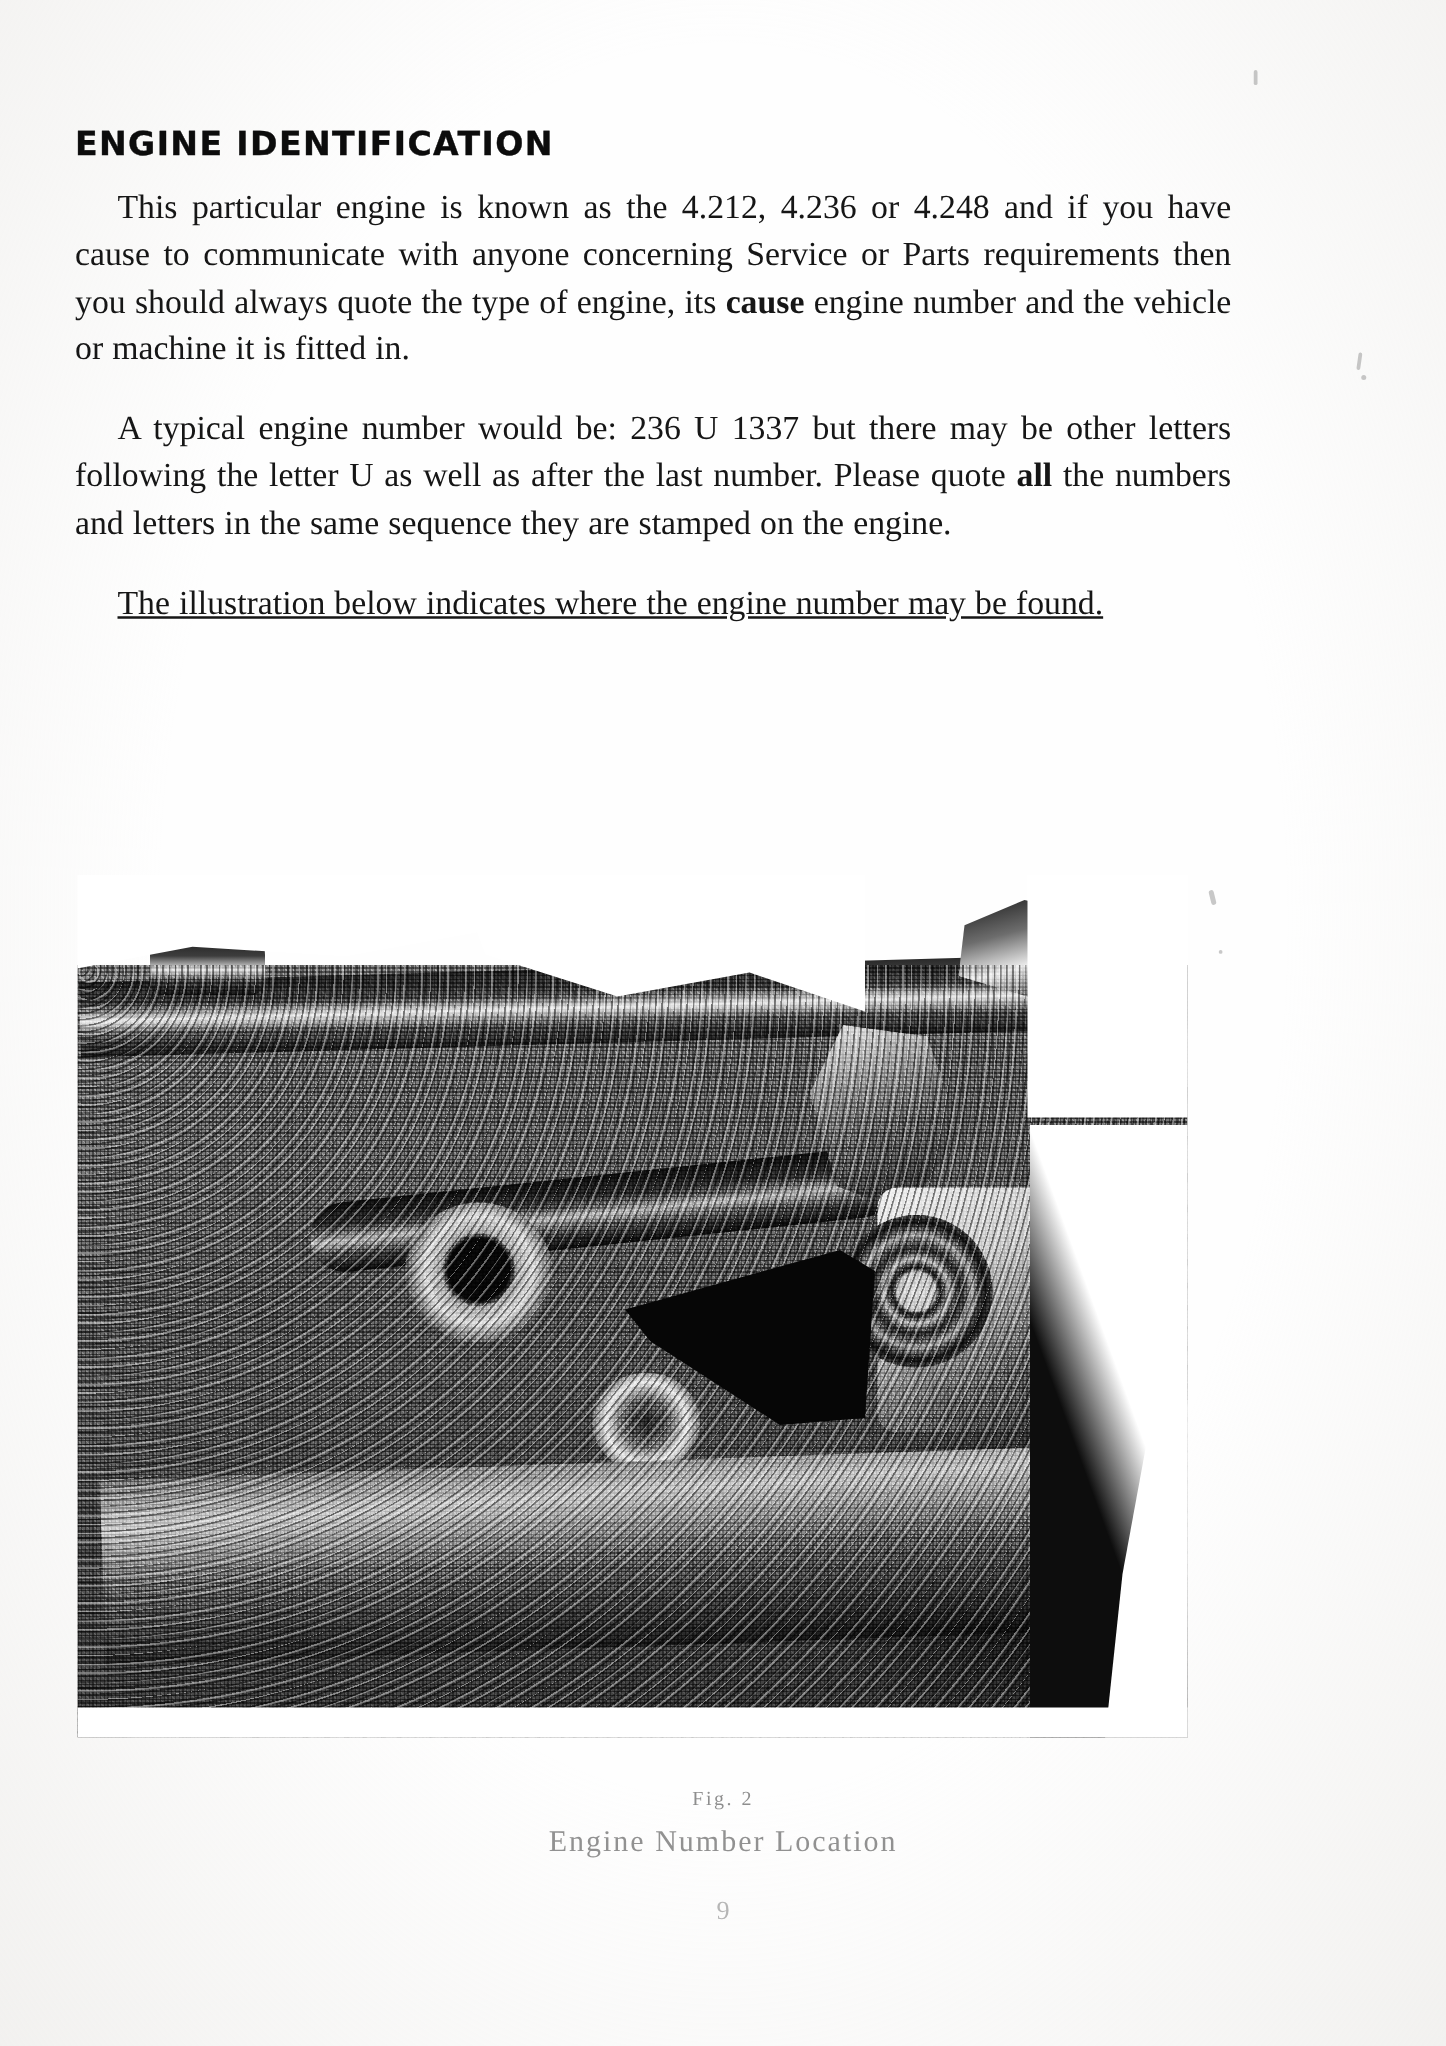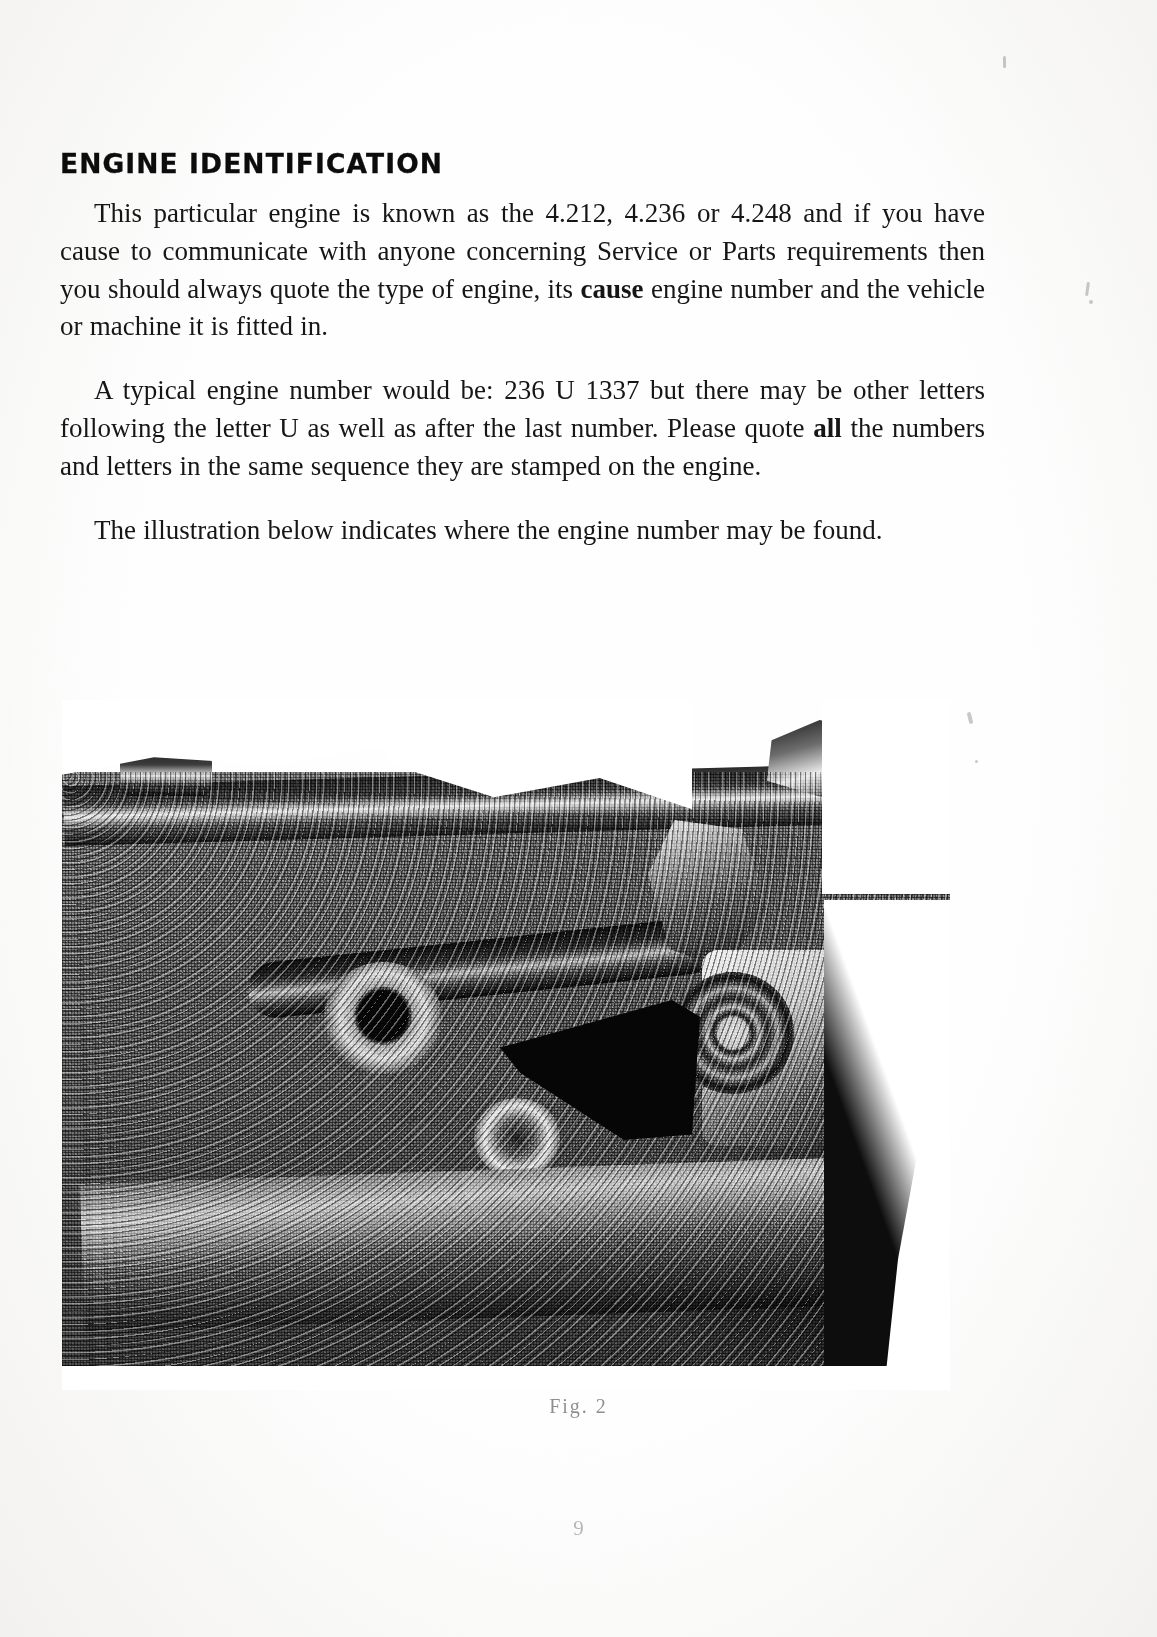--- a/index.html
+++ b/index.html
@@ -25,21 +25,20 @@
     background:
       radial-gradient(ellipse at 50% 45%, rgba(255,255,255,0) 55%, rgba(228,226,222,0.45) 100%);
     mix-blend-mode: multiply;
   }
 
   .content {
     position: absolute;
     left: 60px;
     top: 100px;
     width: 925px;
-    margin-top: 48px;
   }
 
   .section-heading {
     font-family: "DejaVu Sans", "Liberation Sans", sans-serif;
     font-weight: 700;
     font-size: 26.5px;
     letter-spacing: 1.1px;
     color: #0c0c0c;
     margin: 0 0 16px 0;
     -webkit-text-stroke: 0.3px #0c0c0c;
@@ -47,21 +46,21 @@
 
   p.body-par {
     margin: 0 0 26px 0;
     font-size: 27px;
     line-height: 1.40;
     text-align: justify;
     text-indent: 34px;
     color: #161616;
     word-spacing: 0.5px;
   }
-  p.body-par:last-of-type { margin-bottom: 0; }
+  p.body-par:last-of-type { margin-bottom: 0; text-decoration: underline; }
   p.body-par b { font-weight: 700; }
 
   
   .figure {
     position: absolute;
     left: 62px;
     top: 700px;
     width: 888px;
     height: 690px;
   }
@@ -251,24 +250,25 @@
   
   .caption {
     position: absolute;
     left: 0;
     top: 1395px;
     width: 1157px;
     text-align: center;
     color: #4b4b4b;
   }
   .caption .fig-label {
-    font-size: 20px;
+    font-size: 16px;
     letter-spacing: 2px;
     opacity: 0.62;
     margin-bottom: 12px;
+    margin-top: 36px;
   }
   .caption .fig-title {
     font-size: 24px;
     letter-spacing: 1.6px;
     opacity: 0.60;
   }
 
   .page-number {
     position: absolute;
     left: 0;
@@ -339,20 +339,21 @@
       <div class="cut-top-left"></div>
       <div class="cut-top-mid"></div>
       <div class="cut-top-right"></div>
       <div class="cut-right-low"></div>
       <div class="cut-bottom"></div>
     </div>
   </div>
 
   <div class="caption">
     <div class="fig-label">Fig. 2</div>
+    <div class="fig-title">Engine Number Location</div>
   </div>
 
   <div class="page-number">9</div>
 
   <span class="speck s1"></span>
   <span class="speck s2"></span>
   <span class="speck s3"></span>
   <span class="speck s4"></span>
   <span class="speck s5"></span>
 

